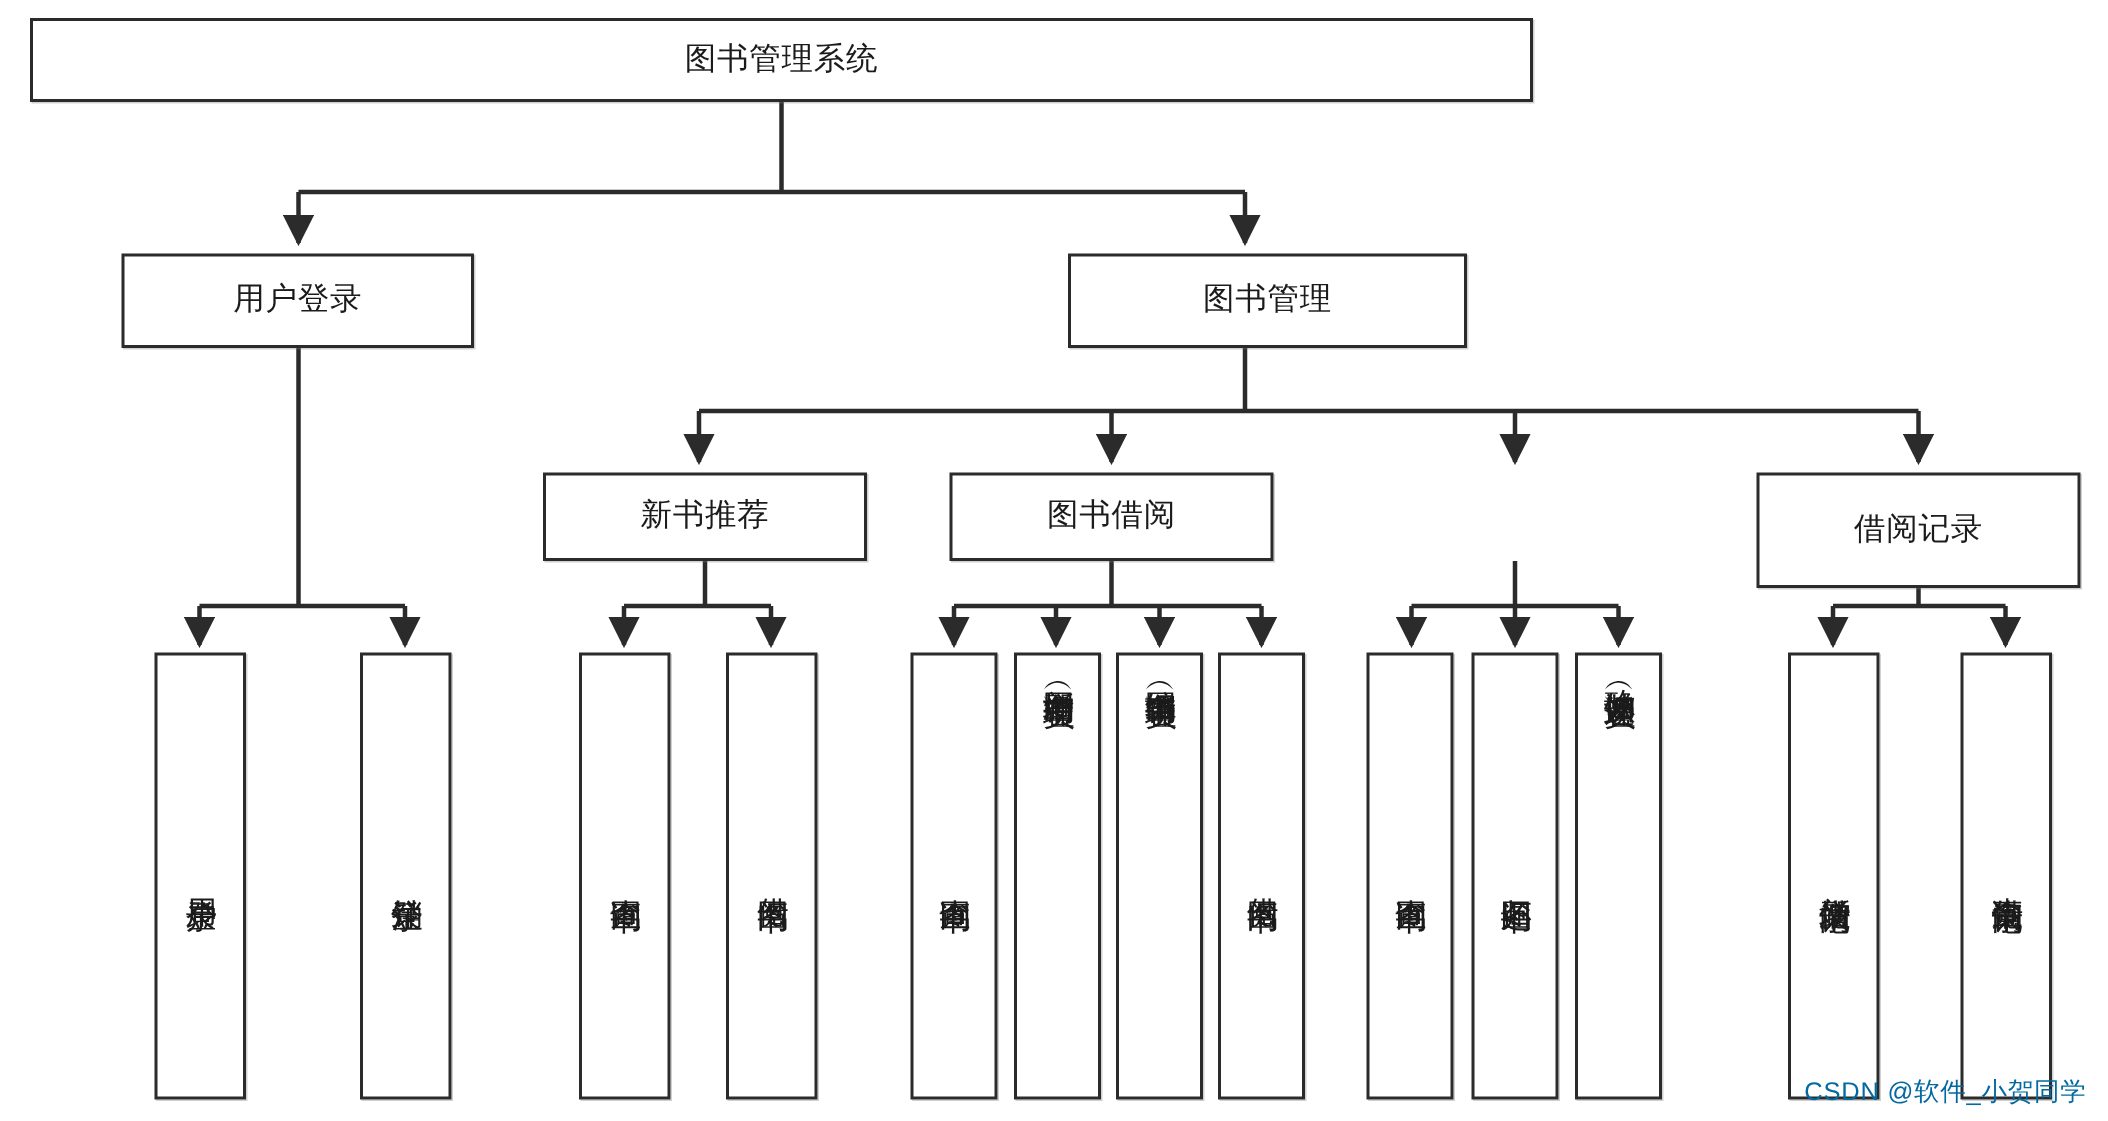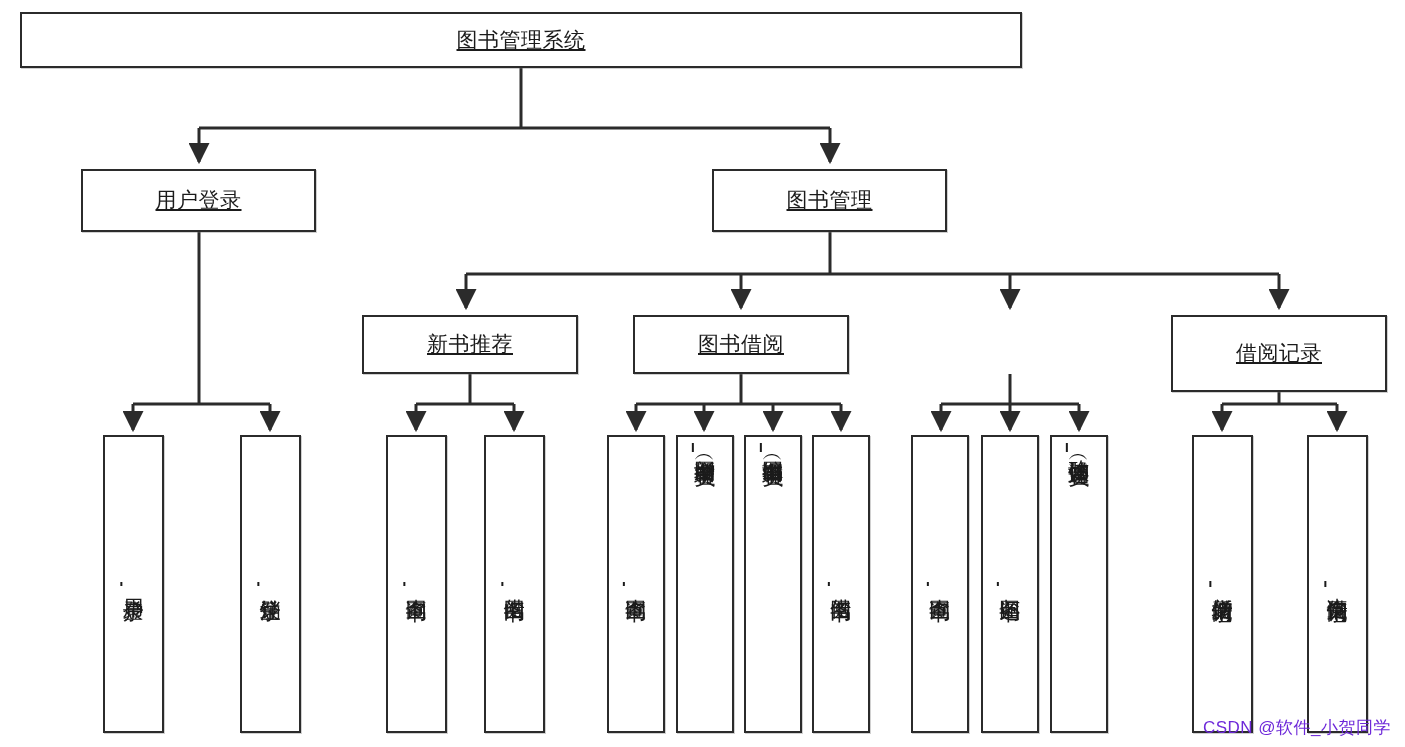--- a/index.html
+++ b/index.html
@@ -30,42 +30,41 @@
     justify-content: center;
     box-shadow: 1px 1px 0 rgba(120,120,120,0.35);
   }
   .node .label {
     color: #1b1b1b;
     font-size: 21px;
     line-height: 1.18;
     letter-spacing: 0.5px;
     white-space: nowrap;
     text-align: center;
-    text-decoration: underline;
   }
   .node.leaf {
     align-items: flex-start;
     justify-content: center;
     padding-top: 6px;
   }
   .node.leaf .label {
     writing-mode: vertical-rl;
     text-orientation: upright;
     font-size: 21px;
     line-height: 1.32;
     letter-spacing: 1px;
     white-space: nowrap;
   }
   .node.leaf.mid { align-items: center; padding-top: 0; }
   #watermark {
     position: absolute;
     right: 14px;
     bottom: 8px;
     font-size: 17px;
-    color: #6d28d9;
+    color: #0369a1;
     letter-spacing: 0.5px;
     white-space: nowrap;
   }
 </style>
 </head>
 <body>
 
 <div id="canvas">
 
   <svg class="edges" viewBox="0 0 1405 747" xmlns="http://www.w3.org/2000/svg">
@@ -118,21 +117,21 @@
     </g>
   </svg>
 
   <div class="node" style="left:20px; top:12px; width:1002px; height:56px;">
     <span class="label">图书管理系统</span>
   </div>
 
   <div class="node" style="left:81px; top:169px; width:235px; height:63px;">
     <span class="label">用户登录</span>
   </div>
-  <div class="node" style="left:712px; top:169px; width:235px; height:63px;">
+  <div class="node" style="left:712px; top:169px; width:266px; height:63px;">
     <span class="label">图书管理</span>
   </div>
 
   <div class="node" style="left:362px; top:315px; width:216px; height:59px;">
     <span class="label">新书推荐</span>
   </div>
   <div class="node" style="left:633px; top:315px; width:216px; height:59px;justify-content:center;">
     <span class="label">图书借阅</span>
   </div>
   <div class="node" style="left:1171px; top:315px; width:216px; height:77px;">

